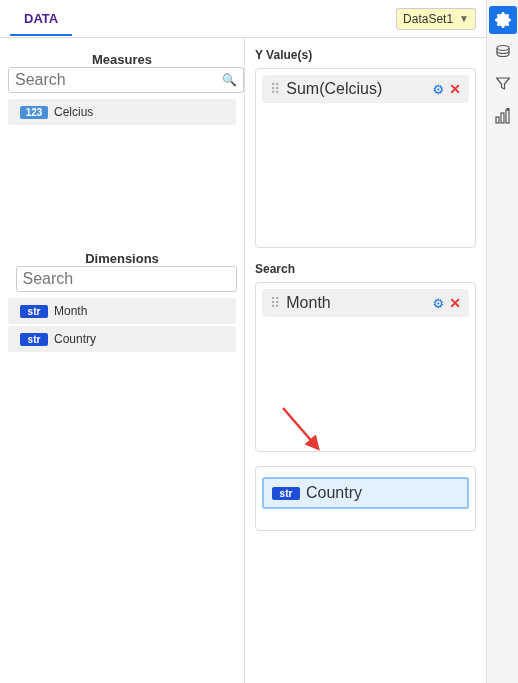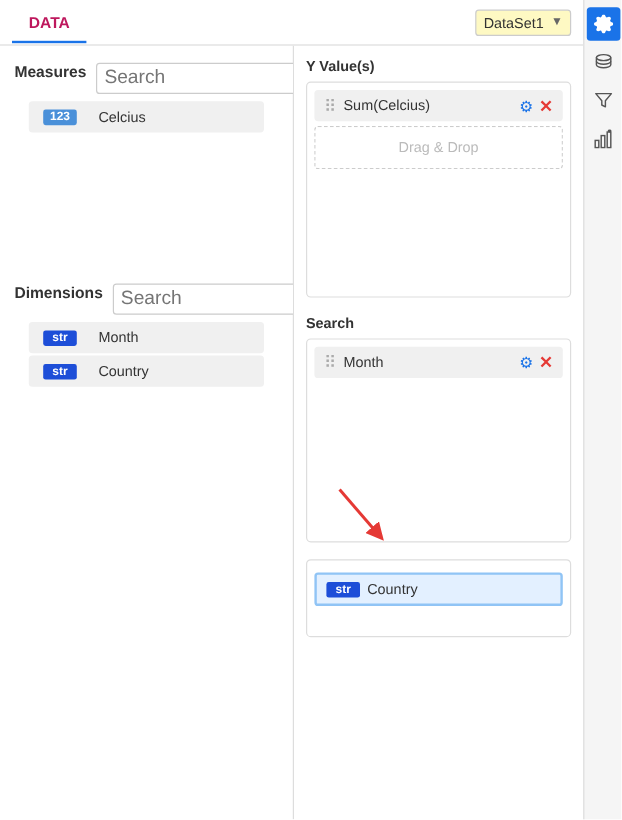--- a/index.html
+++ b/index.html
@@ -35,21 +35,21 @@
     .tab {
       padding: 8px 14px;
       font-size: 13px;
       color: #555;
       cursor: pointer;
       border-bottom: 2px solid transparent;
       margin-bottom: -1px;
     }
 
     .tab.active {
-      color: #be185d;
+      color: #4c1d95;
       border-bottom: 2px solid #1a73e8;
       font-weight: bold;
     }
 
     .dataset-select {
       margin-left: auto;
       display: flex;
       align-items: center;
       border: 1px solid #ccc;
       border-radius: 3px;
@@ -110,25 +110,24 @@
 
     .search-icon {
       color: #888;
       font-size: 12px;
     }
 
     .field-item {
       display: flex;
       align-items: center;
       padding: 6px 12px;
-      margin: 2px 24px;
+      margin: 2px 8px;
       background: #f0f0f0;
       border-radius: 3px;
       cursor: grab;
-      gap: 12px;
     }
 
     .field-badge {
       font-size: 10px;
       font-weight: bold;
       padding: 1px 4px;
       border-radius: 2px;
       margin-right: 6px;
       min-width: 28px;
       text-align: center;
@@ -205,21 +204,21 @@
     }
 
     .drag-handle {
       color: #aaa;
       margin-right: 6px;
       font-size: 14px;
     }
 
     .dropped-item-name {
       flex: 1;
-      font-size: 12px;
+      font-size: 16px;
       color: #333;
     }
 
     .item-gear {
       color: #1a73e8;
       font-size: 13px;
       margin-right: 5px;
       cursor: pointer;
     }
 
@@ -276,21 +275,23 @@
     }
 
     .sidebar-icon-btn.active {
       background: #1a73e8;
       color: #fff;
     }
 
     
     .section-header-row {
       display: flex;
+      align-items: center;
       padding: 4px 12px;
+      flex-direction: column;
     }
 
     
     .drag-arrow {
       position: absolute;
       bottom: 68px;
       left: 18px;
       pointer-events: none;
     }
   </style>
@@ -353,21 +354,20 @@
 
       <div class="drop-section">
         <div class="drop-section-title">Y Value(s)</div>
         <div class="drop-zone tall">
           <div class="dropped-item">
             <span class="drag-handle">⠿</span>
             <span class="dropped-item-name">Sum(Celcius)</span>
             <span class="item-gear">⚙</span>
             <span class="item-close">✕</span>
           </div>
-          <div class="drag-drop-placeholder">Drag &amp; Drop</div>
         </div>
       </div>
 
       <div class="drop-section">
         <div class="drop-section-title">Search</div>
         <div class="drop-zone column-zone">
           <div class="dropped-item">
             <span class="drag-handle">⠿</span>
             <span class="dropped-item-name">Month</span>
             <span class="item-gear">⚙</span>

